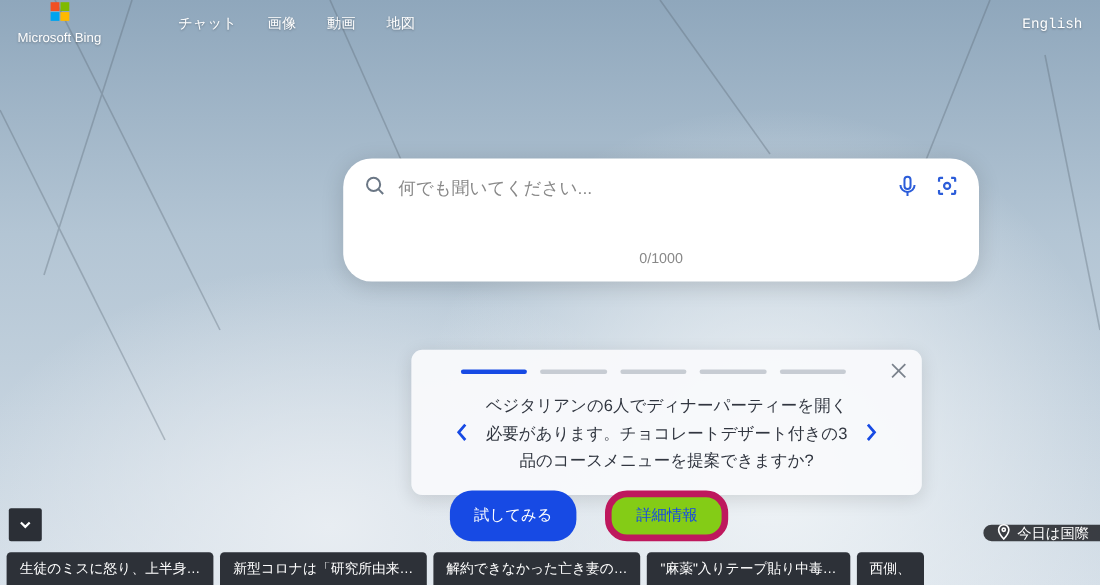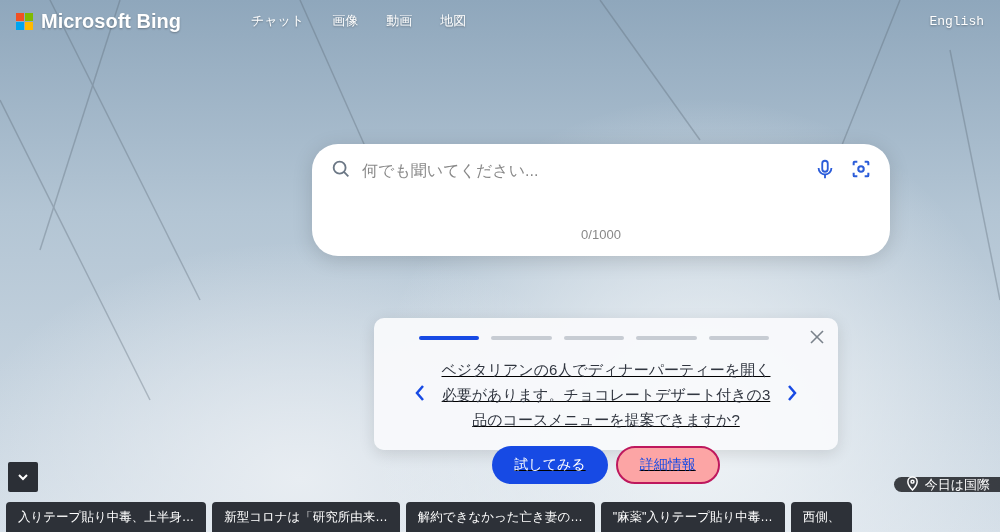--- a/index.html
+++ b/index.html
@@ -35,23 +35,24 @@
       align-items: center;
       padding: 6px 16px;
       height: 42px;
       z-index: 10;
     }
     .logo {
       display: flex;
       align-items: center;
       gap: 8px;
       color: #fff;
-      font-weight: 700;
-      font-size: 20px;
+      font-weight: 400;
+      font-size: 12px;
       text-shadow: 0 1px 2px rgba(0,0,0,0.3);
+      flex-direction: column;
     }
     .ms-squares {
       display: grid;
       grid-template-columns: 8px 8px;
       grid-template-rows: 8px 8px;
       gap: 1px;
     }
     .ms-squares span:nth-child(1){ background:#f25022; }
     .ms-squares span:nth-child(2){ background:#7fba00; }
     .ms-squares span:nth-child(3){ background:#00a4ef; }
@@ -124,21 +125,20 @@
       position: absolute;
       top: 318px;
       left: 374px;
       width: 464px;
       height: 132px;
       background: rgba(248,249,251,0.96);
       border-radius: 10px;
       box-shadow: 0 4px 16px rgba(0,0,0,0.12);
       z-index: 10;
       padding: 18px 35px 16px;
-      text-decoration: underline;
     }
     .close-x {
       position: absolute;
       top: 12px;
       right: 14px;
       color: #7a828c;
       cursor: pointer;
       font-size: 16px;
     }
     .progress-bars {
@@ -167,37 +167,36 @@
     }
     .suggest-text {
       flex: 1;
       text-align: center;
       font-size: 15px;
       color: #313640;
       line-height: 1.65;
     }
     .suggest-buttons {
       display: flex;
-      justify-content: center;
-      gap: 8px;
+      gap: 26px;
       margin-top: 14px;
     }
     .btn-primary {
       background: #174ae4;
       color: #fff;
       border: none;
       padding: 8px 22px;
       border-radius: 20px;
       font-size: 14px;
       cursor: pointer;
     }
     .btn-secondary {
-      background: #fca5a5;
+      background: #84cc16;
       color: #174ae4;
-      border: 2px solid #be185d;
+      border: 6px solid #be185d;
       padding: 8px 22px;
       border-radius: 20px;
       font-size: 14px;
       cursor: pointer;
     }
 
     
     .expand-btn {
       position: absolute;
       bottom: 40px;
@@ -365,18 +364,18 @@
   <span>
     <svg width="13" height="15" viewBox="0 0 14 16" fill="none" stroke="#fff" stroke-width="1.6">
         <path d="M7 15s5-5.2 5-9a5 5 0 1 0-10 0c0 3.8 5 9 5 9z"></path>
         <circle cx="7" cy="6" r="1.6"></circle>
       </svg>
   </span>
   <span>今日は国際</span>
 </div>
 
 <div class="news-bar">
-  <div class="news-chip">入りテープ貼り中毒、上半身…</div>
+  <div class="news-chip">生徒のミスに怒り、上半身…</div>
   <div class="news-chip">新型コロナは「研究所由来…</div>
   <div class="news-chip">解約できなかった亡き妻の…</div>
   <div class="news-chip">"麻薬"入りテープ貼り中毒…</div>
   <div class="news-chip">西側、</div>
 </div>
 
 </body></html>

